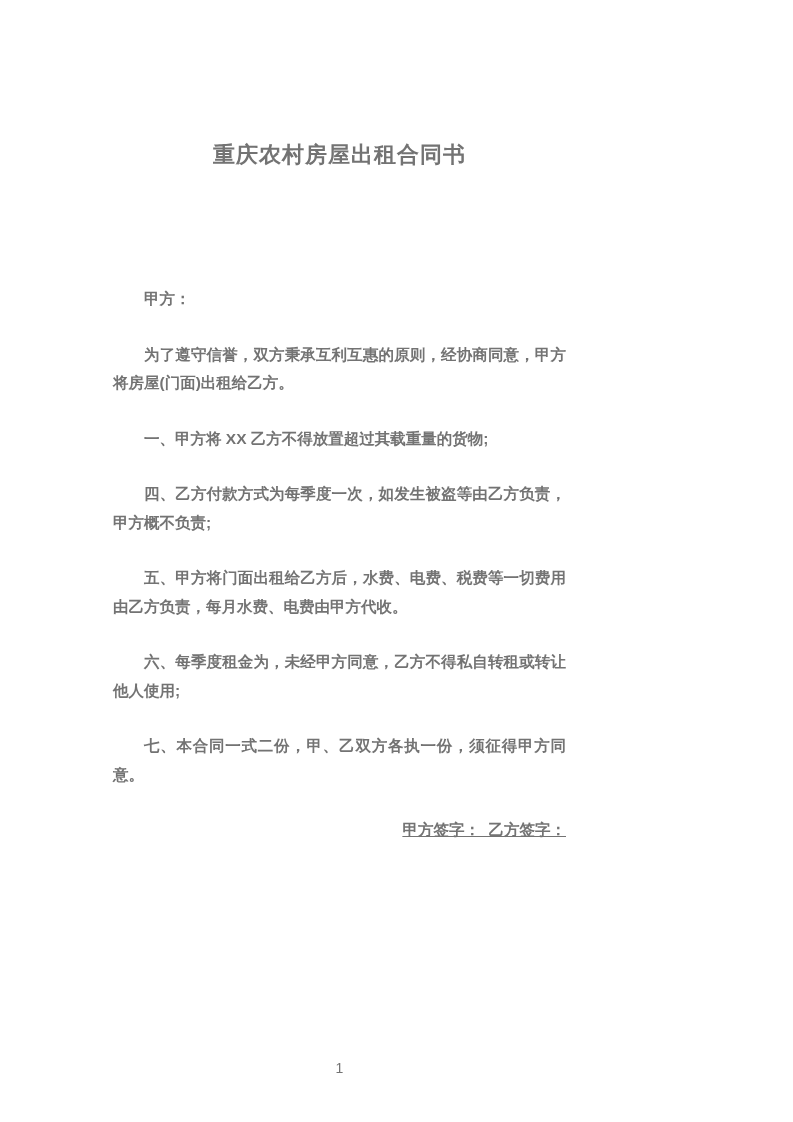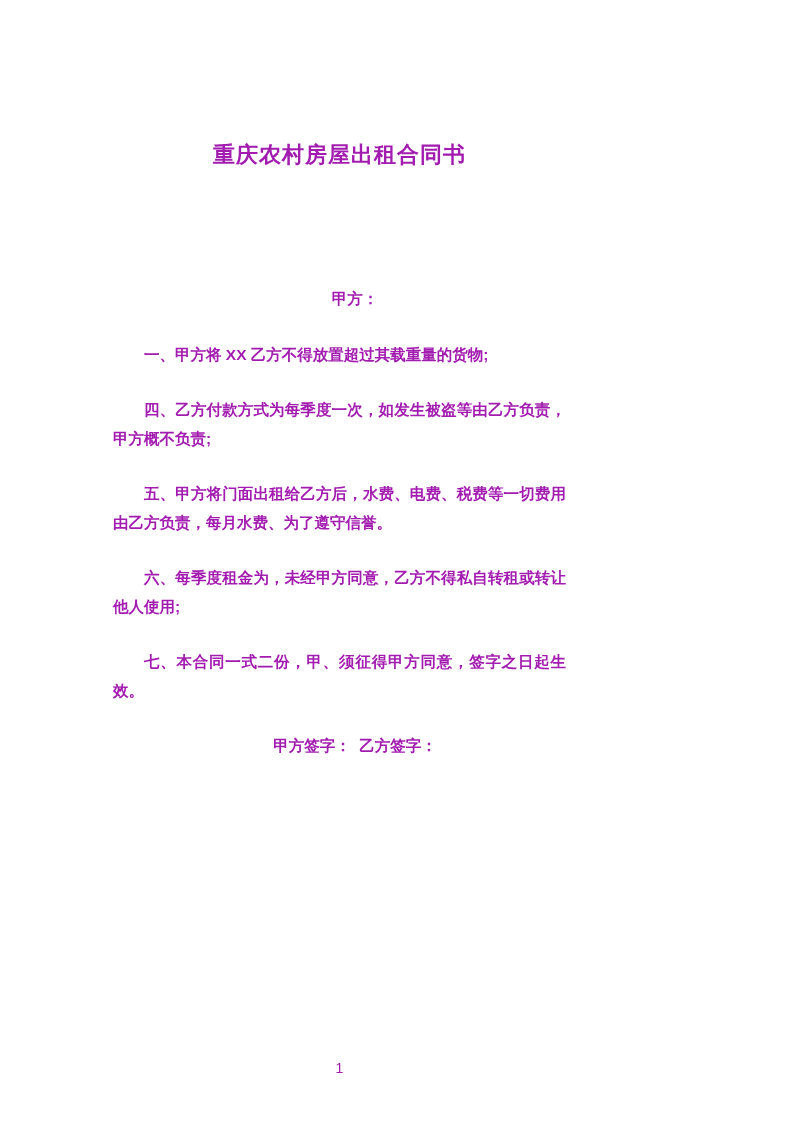--- a/index.html
+++ b/index.html
@@ -8,45 +8,46 @@
     background: #ffffff;
   }
   .page {
     position: relative;
     width: 679px;
     height: 1122px;
     box-sizing: border-box;
     background: #ffffff;
     padding: 140px 113px 0 113px;
     font-family: "Liberation Sans", sans-serif;
-    color: #a21caf;
+    color: #737373;
     overflow: hidden;
   }
   .doc-title {
     font-size: 22px;
     font-weight: 700;
     line-height: 30px;
     text-align: center;
     margin: 0 0 115px 0;
     letter-spacing: 1px;
   }
   .para {
     font-size: 15.5px;
     font-weight: 600;
     line-height: 28.5px;
     margin: 0 0 27px 0;
     text-indent: 2em;
     text-align: justify;
   }
   .para.party {
-    text-align: center;
+    text-align: left;
   }
   .para.signature {
     white-space: pre-wrap;
-    text-align: center;
+    text-align: right;
+    text-decoration: underline;
   }
   .page-number {
     position: absolute;
     left: 0;
     bottom: 46px;
     width: 100%;
     text-align: center;
     font-size: 14px;
     font-weight: 400;
   }
@@ -54,30 +55,31 @@
 </head>
 <body>
 
 <div class="page">
 
   <h1 class="doc-title">重庆农村房屋出租合同书</h1>
 
   <p class="para party">甲方：</p>
 
 
+  <p class="para">为了遵守信誉，双方秉承互利互惠的原则，经协商同意，甲方将房屋(门面)出租给乙方。</p>
 
   <p class="para">一、甲方将 XX 乙方不得放置超过其载重量的货物;</p>
 
 
 
   <p class="para">四、乙方付款方式为每季度一次，如发生被盗等由乙方负责，甲方概不负责;</p>
 
-  <p class="para">五、甲方将门面出租给乙方后，水费、电费、税费等一切费用由乙方负责，每月水费、为了遵守信誉。</p>
+  <p class="para">五、甲方将门面出租给乙方后，水费、电费、税费等一切费用由乙方负责，每月水费、电费由甲方代收。</p>
 
   <p class="para">六、每季度租金为，未经甲方同意，乙方不得私自转租或转让他人使用;</p>
 
-  <p class="para">七、本合同一式二份，甲、须征得甲方同意，签字之日起生效。</p>
+  <p class="para">七、本合同一式二份，甲、乙双方各执一份，须征得甲方同意。</p>
 
   <p class="para signature">甲方签字：  乙方签字：</p>
 
   <div class="page-number">1</div>
 
 </div>
 
 </body></html>

